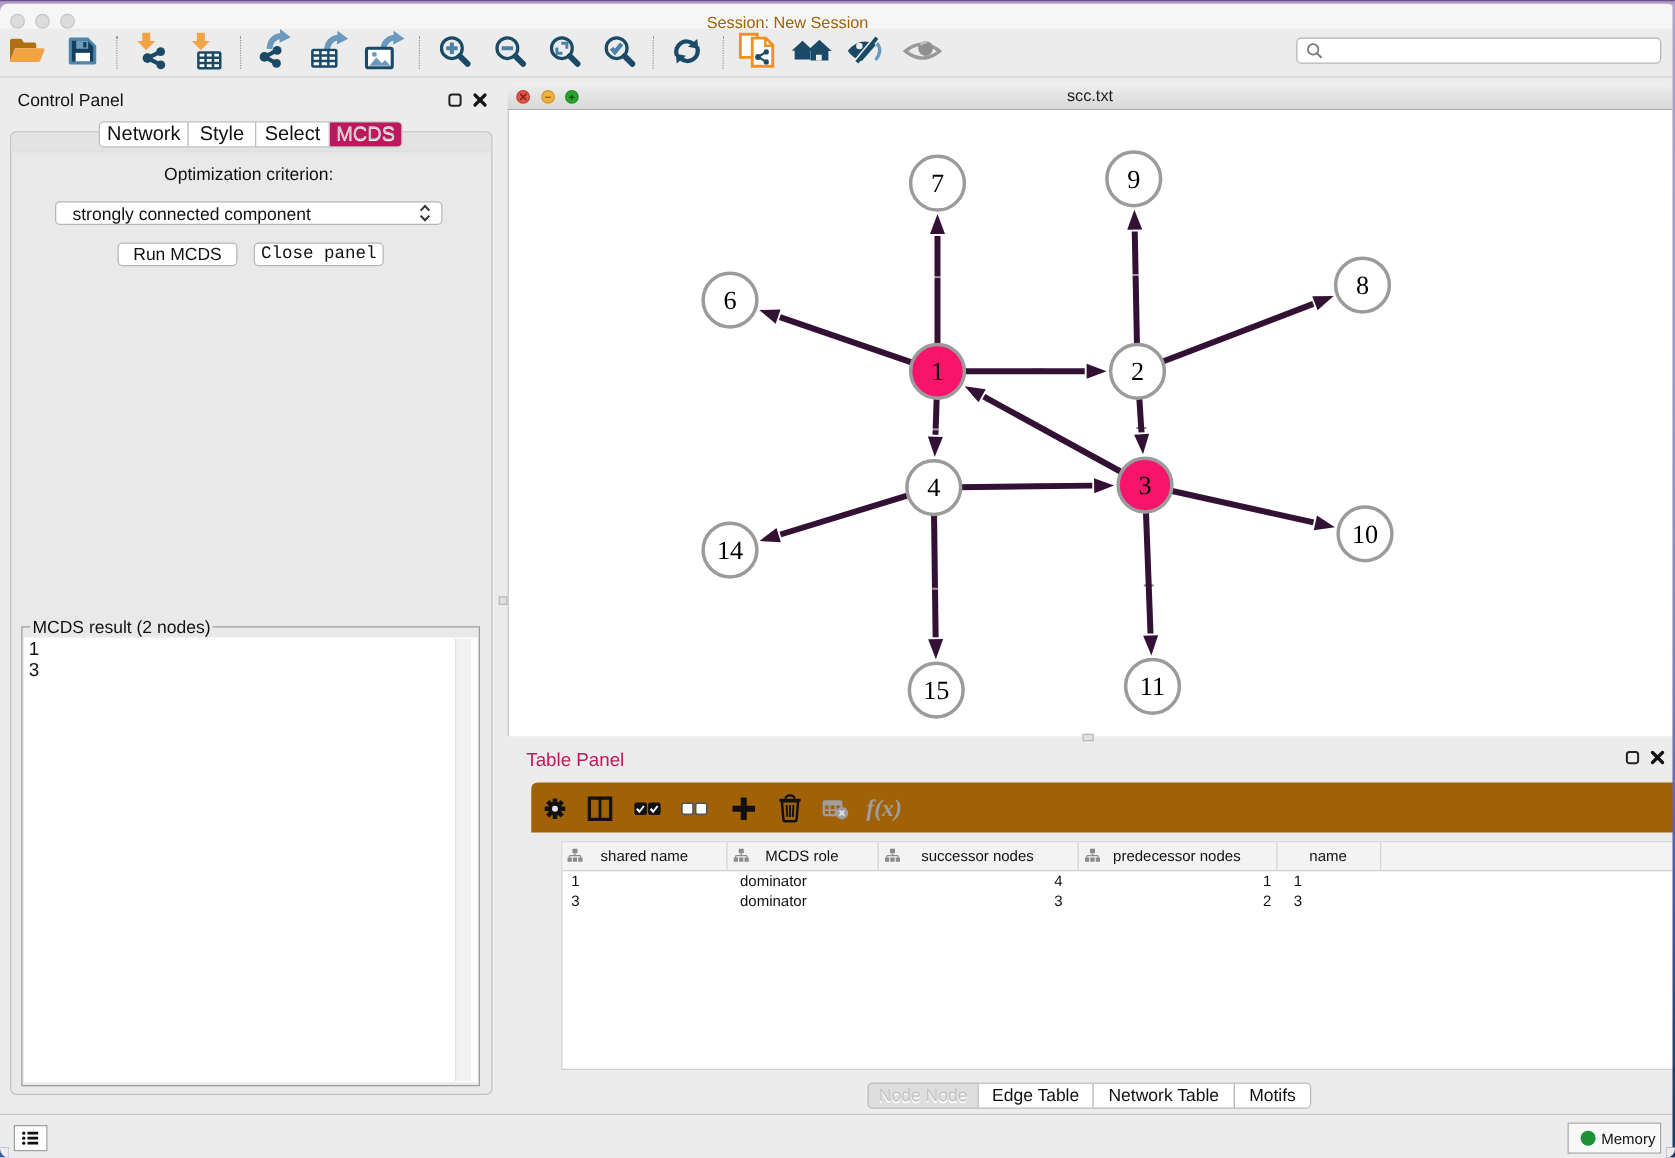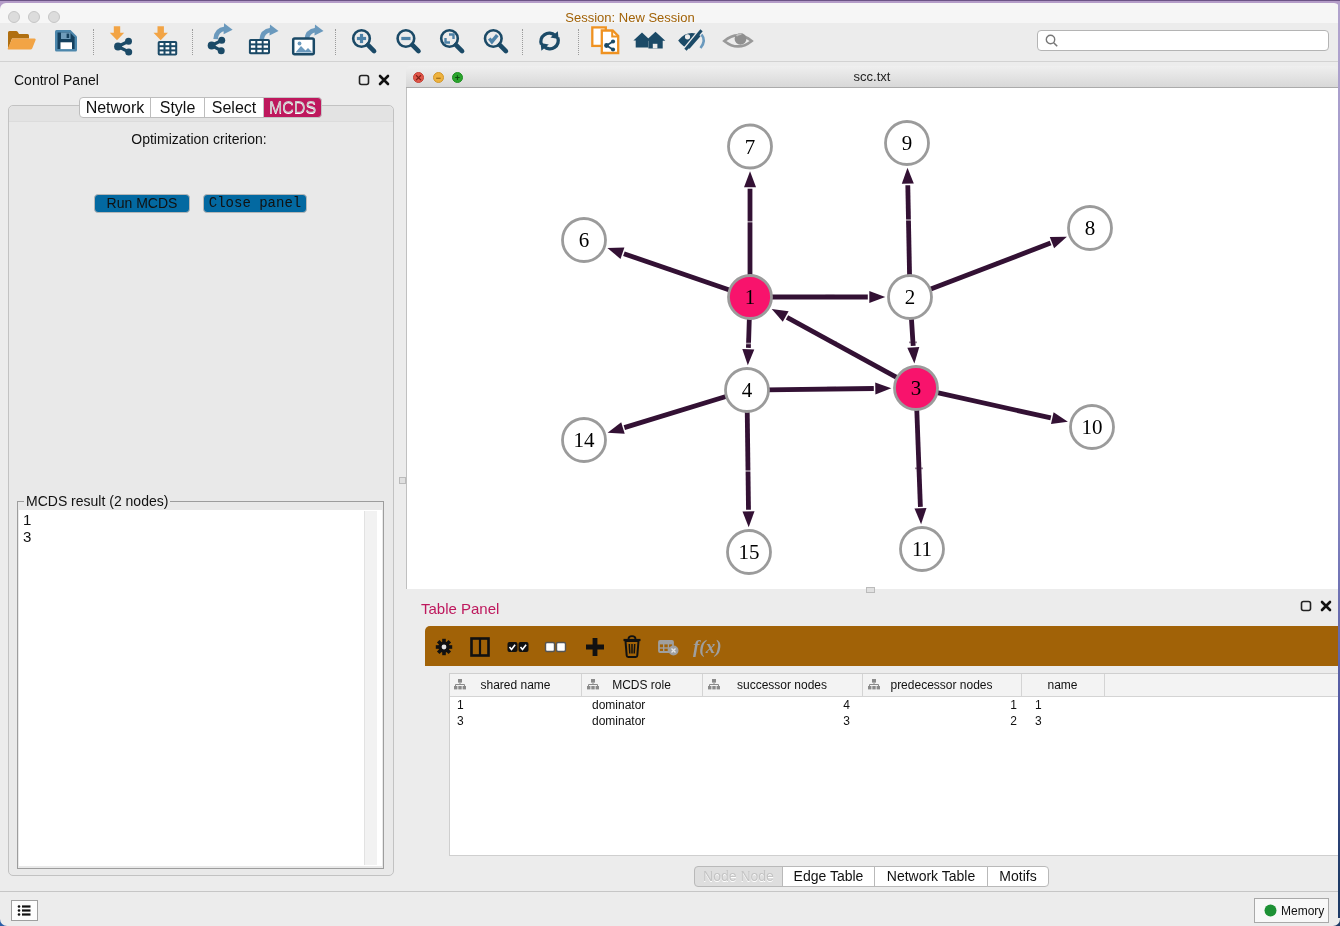--- a/index.html
+++ b/index.html
@@ -16,21 +16,21 @@
 #toolbar{left:0;top:23px;width:1340px;height:38px;background:#ececec;border-bottom:1px solid #d2d2d2;}
 .tbsep{position:absolute;top:6px;height:26px;width:1px;border-left:1px dotted #9b9b9b;}
 #searchbox{left:1037px;top:7px;width:290px;height:19px;background:#ffffff;border:1px solid #b4b4b4;border-radius:4px;}
 
 #cp{left:0;top:66px;width:398px;height:825px;background:#ececec;}
 #cpTitle{left:14px;top:6px;font-size:14px;color:#111;}
 #cpPane{left:8px;top:39px;width:384px;height:769px;background:#e9e9e9;border:1px solid #c2c2c2;border-radius:5px;}#cpPane::before{content:"";position:absolute;left:0;top:0;width:100%;height:15px;background:#e3e3e3;border-radius:5px 5px 0 0;border-bottom:1px solid #dcdcdc;}
 .tab{position:absolute;top:31px;height:21px;box-sizing:border-box;background:#ffffff;border:1px solid #bdbdbd;font-size:16px;color:#111;text-align:center;line-height:19px;}
 #optLabel{left:0px;top:65px;width:398px;text-align:center;font-size:14px;color:#111;}
 #dropdown{left:44px;top:95px;width:310px;height:19px;background:#ffffff;border:1px solid #b6b6b6;border-radius:4px;font-size:14px;color:#111;line-height:18px;padding-left:13px;box-sizing:border-box;}
-.btn{position:absolute;top:128px;height:19px;box-sizing:border-box;background:#0369a1;border:1px solid #b6b6b6;border-radius:4px;font-size:14px;color:#111;text-align:center;line-height:17px;}
+.btn{position:absolute;top:128px;height:19px;box-sizing:border-box;background:#ffffff;border:1px solid #b6b6b6;border-radius:4px;font-size:14px;color:#111;text-align:center;line-height:17px;}
 #fieldset{left:17px;top:435px;width:367px;height:368px;border:1px solid #9d9d9d;box-sizing:border-box;}
 #fsLabel{left:24px;top:427px;background:#e9e9e9;font-size:14px;color:#111;padding:0 2px;}
 #fsWhite{left:19px;top:444px;width:363px;height:356px;background:#ffffff;}
 #fsScroll{left:345px;top:1px;width:12px;height:354px;background:#f2f2f2;border-left:1px solid #e2e2e2;}
 #fsText{left:4px;top:2px;font-size:15px;color:#111;line-height:16.5px;}
 
 #nw{left:406px;top:66px;width:932px;height:523px;}
 #nwTitle{left:0;top:0;width:932px;height:22px;background:linear-gradient(#efefef,#d8d8d8);border-bottom:1px solid #ababab;border-radius:5px 5px 0 0;box-sizing:border-box;}
 #nwText{left:0;top:2.5px;width:932px;text-align:center;font-size:13px;color:#222;}
 .mtl{position:absolute;top:5.5px;width:11px;height:11px;border-radius:50%;box-sizing:border-box;font-size:9px;font-weight:bold;text-align:center;line-height:11px;}
@@ -165,20 +165,26 @@
   <svg class="abs" style="left:358px;top:7px;" width="34" height="14" viewBox="0 0 34 14">
     <rect x="1.5" y="2.5" width="9" height="9" rx="2" fill="none" stroke="#222" stroke-width="1.6"></rect>
     <path d="M22 3 L30 11 M30 3 L22 11" stroke="#111" stroke-width="2.6" stroke-linecap="round"></path>
   </svg>
   <div class="abs" id="cpPane"></div>
   <div class="tab" style="left:79px;width:72px;border-radius:4px 0 0 4px;">Network</div>
   <div class="tab" style="left:150px;width:55px;">Style</div>
   <div class="tab" style="left:204px;width:60px;">Select</div>
   <div class="tab" style="left:263px;width:59px;background:#be185d;color:#c9c9c9;text-shadow:0 1px 0 #fff;border-radius:0 4px 4px 0;border-color:#c4c4c4;">MCDS</div>
   <div class="abs" id="optLabel">Optimization criterion:</div>
+  <div class="abs" id="dropdown">strongly connected component
+    <svg width="12" height="15" style="position:absolute;right:7px;top:1px;" viewBox="0 0 12 15">
+        <path d="M2.5 5.5 L6 1.8 L9.5 5.5" fill="none" stroke="#333" stroke-width="1.7"></path>
+        <path d="M2.5 9.5 L6 13.2 L9.5 9.5" fill="none" stroke="#333" stroke-width="1.7"></path>
+      </svg>
+  </div>
   <div class="btn" style="left:94px;width:96px;">Run MCDS</div>
   <div class="btn" style="left:203px;width:104px;font-family:Liberation Mono, monospace;">Close panel</div>
   <div class="abs" id="fieldset"></div>
   <div class="abs" id="fsLabel">MCDS result (2 nodes)</div>
   <div class="abs" id="fsWhite">
     <div class="abs" id="fsText">1<br>3</div>
     <div class="abs" id="fsScroll"></div>
   </div>
 </div>
 

